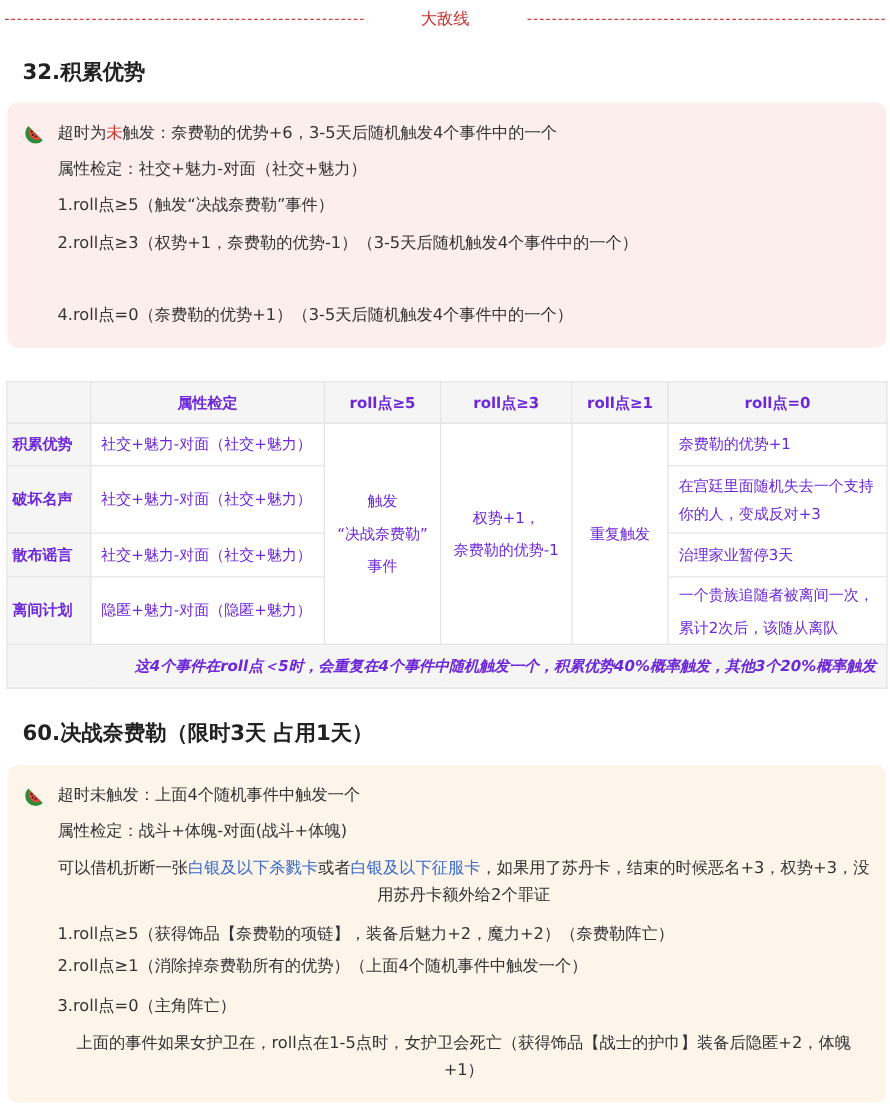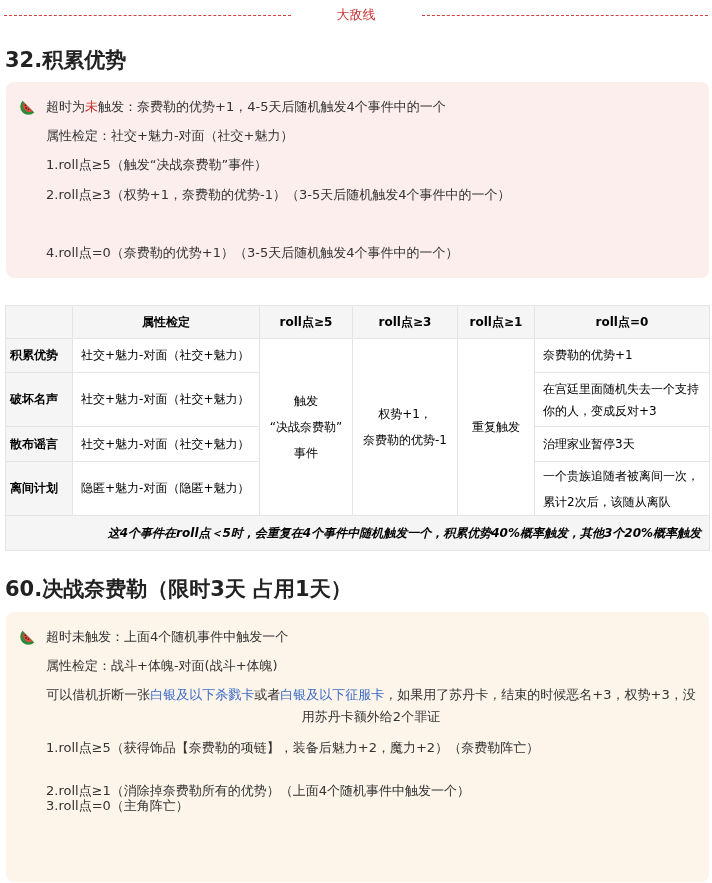--- a/index.html
+++ b/index.html
@@ -2,31 +2,31 @@
 <html><head>
 <meta charset="utf-8">
 <style>
   html, body { margin:0; padding:0; background:#ffffff; }
   body { width:712px; height:883px; overflow:hidden; position:relative;
          font-family:"DejaVu Sans","Liberation Sans",sans-serif; color:#333; }
   .divider { position:absolute; left:4px; right:4px; top:5px; height:20px;
              display:flex; align-items:center;gap:44px; }
   .divider .line { flex:1; border-top:1px dashed #d04040; height:0; }
   .divider .label { color:#c83232; font-size:13px; padding:0 2px; }
-  h2 { position:absolute; left:5px; margin:0; font-size:21px; font-weight:bold; color:#222; }
+  h2 { position:absolute; left:18px; margin:0; font-size:17px; font-weight:bold; color:#222; }
   .box { position:absolute; left:6px; width:703px; border-radius:8px; box-sizing:border-box; }
   .box.pink { background:#fdeeee; }
   .box.cream { background:#fdf4ea;text-align:center; }
   .p { position:absolute; left:40px; font-size:13px; color:#333; white-space:nowrap; line-height:20px; }
   .p.wrap { white-space:normal; width:650px; line-height:22px; }
   .red { color:#c8322c; }
   .link { color:#3a6bc8; }
   .melon { position:absolute; left:13px; width:18px; height:18px; }
   table { position:absolute; left:5px; top:305px; width:705px; border-collapse:collapse; font-size:12px; }
-  td, th { border:1px solid #e4e4e4; padding:0 8px; color:#000000; }
+  td, th { border:1px solid #e4e4e4; padding:0 8px; color:#6d28d9; }
   th { background:#f5f5f5; font-weight:bold; height:32px; text-align:center; }
   td.rowhead { background:#f5f5f5; font-weight:bold; text-align:left; padding:0 4px; }
   td.c { text-align:center; line-height:26px; }
   td.foot { background:#f5f5f5; font-weight:bold; text-align:right; height:34px;font-style:italic; }
 </style>
 </head>
 <body>
 
 <div class="divider">
   <span class="line"></span>
@@ -38,21 +38,21 @@
 
 <div class="box pink" style="top:82px;height:196px">
   <svg class="melon" style="top:16px" viewBox="0 0 20 20">
     <path d="M4 3 A9 9 0 0 0 17 16 Z" fill="#2e8b3a"></path>
     <path d="M5.5 5 A7 7 0 0 0 15 14.5 Z" fill="#e8453c"></path>
     <circle cx="8" cy="11" r="0.9" fill="#222"></circle>
       <circle cx="10.5" cy="12.5" r="0.9" fill="#222"></circle>
       <circle cx="7" cy="8" r="0.9" fill="#222"></circle>
   </svg>
   <div class="p" style="top:15px;left:40px">
-    <span>超时为</span><span class="red">未</span><span>触发：奈费勒的优势+1，4-5天后随机触发4个事件中的一个</span>
+    <span>超时为</span><span class="red">未</span><span>触发：奈费勒的优势+6，3-5天后随机触发4个事件中的一个</span>
   </div>
   <div class="p" style="top:44px">属性检定：社交+魅力-对面（社交+魅力）</div>
   <div class="p" style="top:73px">1.roll点≥5（触发“决战奈费勒”事件）</div>
   <div class="p" style="top:103px">2.roll点≥3（权势+1，奈费勒的优势-1）（3-5天后随机触发4个事件中的一个）</div>
   <div class="p" style="top:161px">4.roll点=0（奈费勒的优势+1）（3-5天后随机触发4个事件中的一个）</div>
 </div>
 
 <table>
   <tbody>
       <tr>
@@ -108,15 +108,16 @@
     <circle cx="8" cy="11" r="0.9" fill="#222"></circle>
       <circle cx="10.5" cy="12.5" r="0.9" fill="#222"></circle>
       <circle cx="7" cy="8" r="0.9" fill="#222"></circle>
   </svg>
   <div class="p" style="top:15px">超时未触发：上面4个随机事件中触发一个</div>
   <div class="p" style="top:44px">属性检定：战斗+体魄-对面(战斗+体魄)</div>
   <div class="p wrap" style="top:72px">
     <span>可以借机折断一张</span><span class="link">白银及以下杀戮卡</span><span>或者</span><span class="link">白银及以下征服卡</span><span>，如果用了苏丹卡，结束的时候恶名+3，权势+3，没用苏丹卡额外给2个罪证</span>
   </div>
   <div class="p" style="top:126px">1.roll点≥5（获得饰品【奈费勒的项链】，装备后魅力+2，魔力+2）（奈费勒阵亡）</div>
-  <div class="p" style="top:169px">2.roll点≥1（消除掉奈费勒所有的优势）（上面4个随机事件中触发一个）</div>
+  <div class="p" style="top:152px">2.roll点≥1（消除掉奈费勒所有的优势）（上面4个随机事件中触发一个）</div>
   <div class="p" style="top:184px">3.roll点=0（主角阵亡）</div>
+  <div class="p wrap" style="top:212px">上面的事件如果女护卫在，roll点在1-5点时，女护卫会死亡（获得饰品【战士的护巾】装备后隐匿+2，体魄+1）</div>
 </div>
 
 </body></html>

